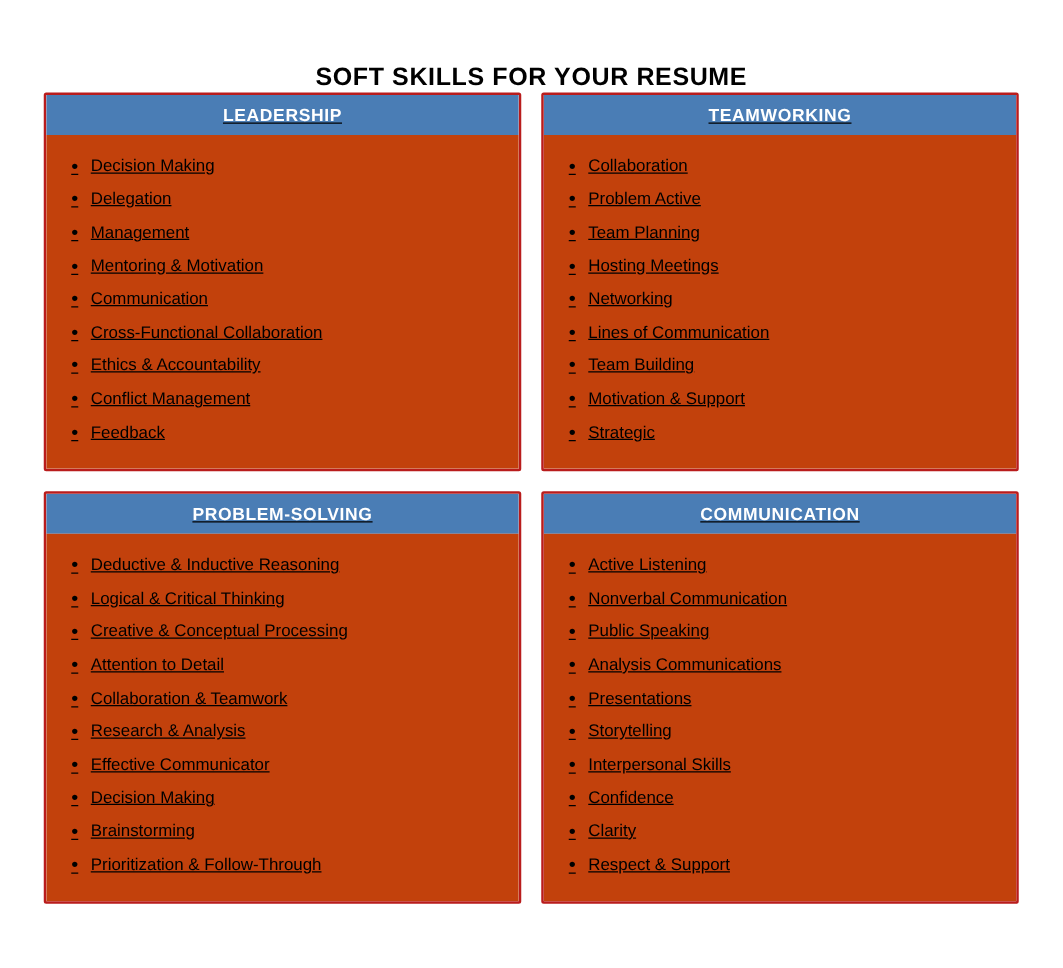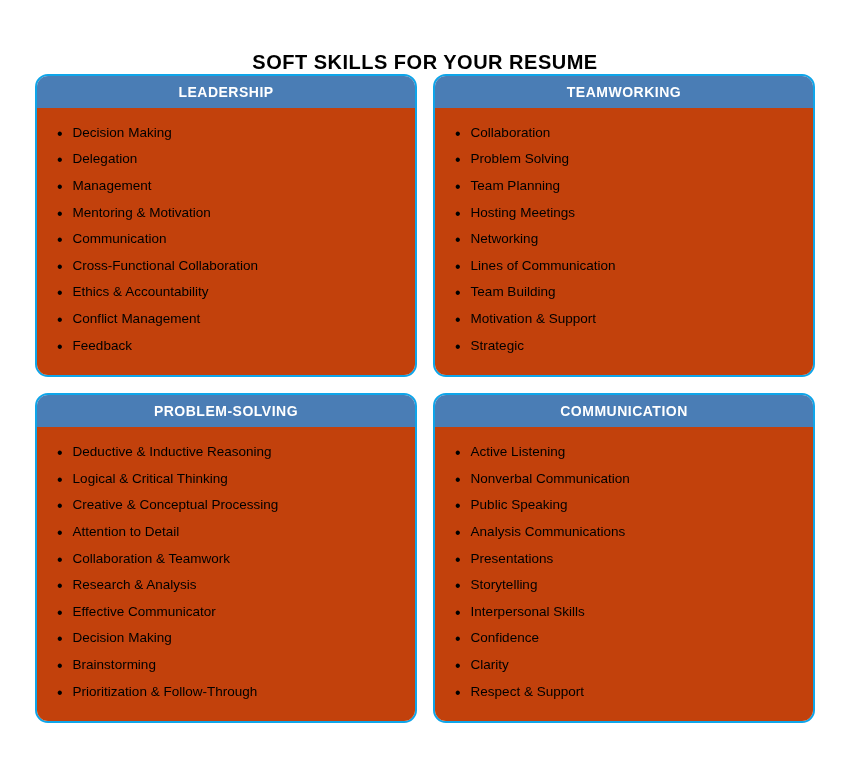--- a/index.html
+++ b/index.html
@@ -31,23 +31,24 @@
       letter-spacing: 0.5px;
     }
 
     .grid {
       display: grid;
       grid-template-columns: 1fr 1fr;
       gap: 16px;
     }
 
     .card {
-      border: 2px solid #0ea5e9;
-      border-radius: 13px;
+      border: 2px solid #b91c1c;
+      border-radius: 2px;
       overflow: hidden;
+      text-decoration: underline;
     }
 
     .card-header {
       background-color: #4a7db5;
       color: #ffffff;
       font-weight: bold;
       font-size: 14px;
       letter-spacing: 0.5px;
       text-align: center;
       padding: 8px 12px;
@@ -104,21 +105,21 @@
             <li>Conflict Management</li>
             <li>Feedback</li>
           </ul>
         </div>
       </div>
       <div class="card">
         <div class="card-header">TEAMWORKING</div>
         <div class="card-body">
           <ul class="skill-list">
             <li>Collaboration</li>
-            <li>Problem Solving</li>
+            <li>Problem Active</li>
             <li>Team Planning</li>
             <li>Hosting Meetings</li>
             <li>Networking</li>
             <li>Lines of Communication</li>
             <li>Team Building</li>
             <li>Motivation &amp; Support</li>
             <li>Strategic</li>
           </ul>
         </div>
       </div>

